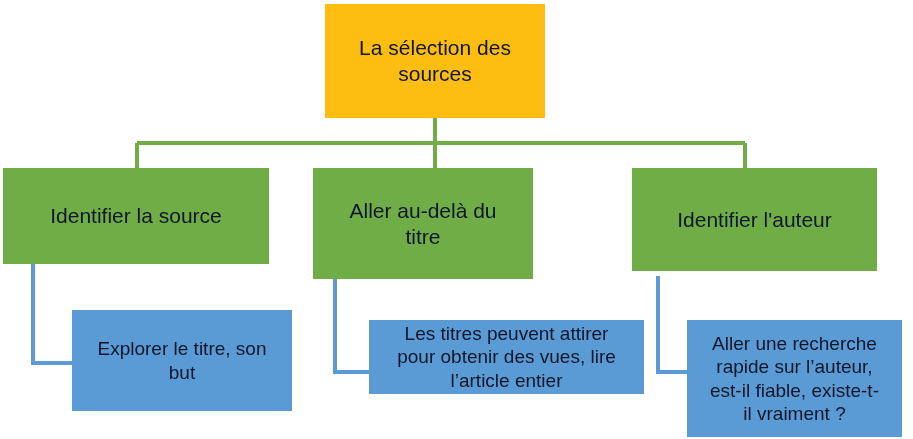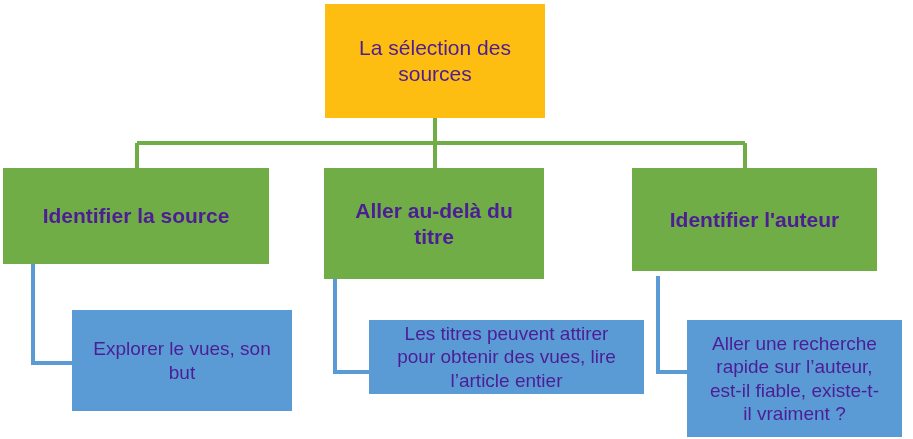--- a/index.html
+++ b/index.html
@@ -29,21 +29,21 @@
     height: 439px;
     pointer-events: none;
   }
   .node {
     position: absolute;
     box-sizing: border-box;
     display: flex;
     align-items: center;
     justify-content: center;
     text-align: center;
-    color: #4c1d95;
+    color: #0f172a;
     line-height: 1.22;
     padding: 2px 6px;
   }
   .node-text {
     display: block;
     width: 100%;
     white-space: pre-line;
   }
   
   .root-node {
@@ -51,24 +51,23 @@
     top: 4px;
     width: 220px;
     height: 114px;
     background: #febd11;
     font-size: 21px;
   }
   
   .branch-node {
     background: #71ad47;
     font-size: 21px;
-    font-weight: bold;
   }
   .branch-1 { left: 3px;   top: 168px; width: 266px; height: 96px; }
-  .branch-2 { left: 324px; top: 168px; width: 220px; height: 111px; }
+  .branch-2 { left: 313px; top: 168px; width: 220px; height: 111px; }
   .branch-3 { left: 632px; top: 168px; width: 245px; height: 103px; }
   
   .leaf-node {
     background: #5b9bd5;
     font-size: 19px;
   }
   .leaf-1 { left: 72px;  top: 310px; width: 220px; height: 101px; }
   .leaf-2 { left: 369px; top: 320px; width: 275px; height: 74px; }
   .leaf-3 { left: 687px; top: 320px; width: 215px; height: 117px; }
 </style>
@@ -108,21 +107,21 @@
   <div class="node branch-node branch-2">
     <span class="node-text">Aller au-delà du
 titre</span>
   </div>
 
   <div class="node branch-node branch-3">
     <span class="node-text">Identifier l'auteur</span>
   </div>
 
   <div class="node leaf-node leaf-1">
-    <span class="node-text">Explorer le vues, son
+    <span class="node-text">Explorer le titre, son
 but</span>
   </div>
 
   <div class="node leaf-node leaf-2">
     <span class="node-text">Les titres peuvent attirer
 pour obtenir des vues, lire
 l’article entier</span>
   </div>
 
   <div class="node leaf-node leaf-3">

